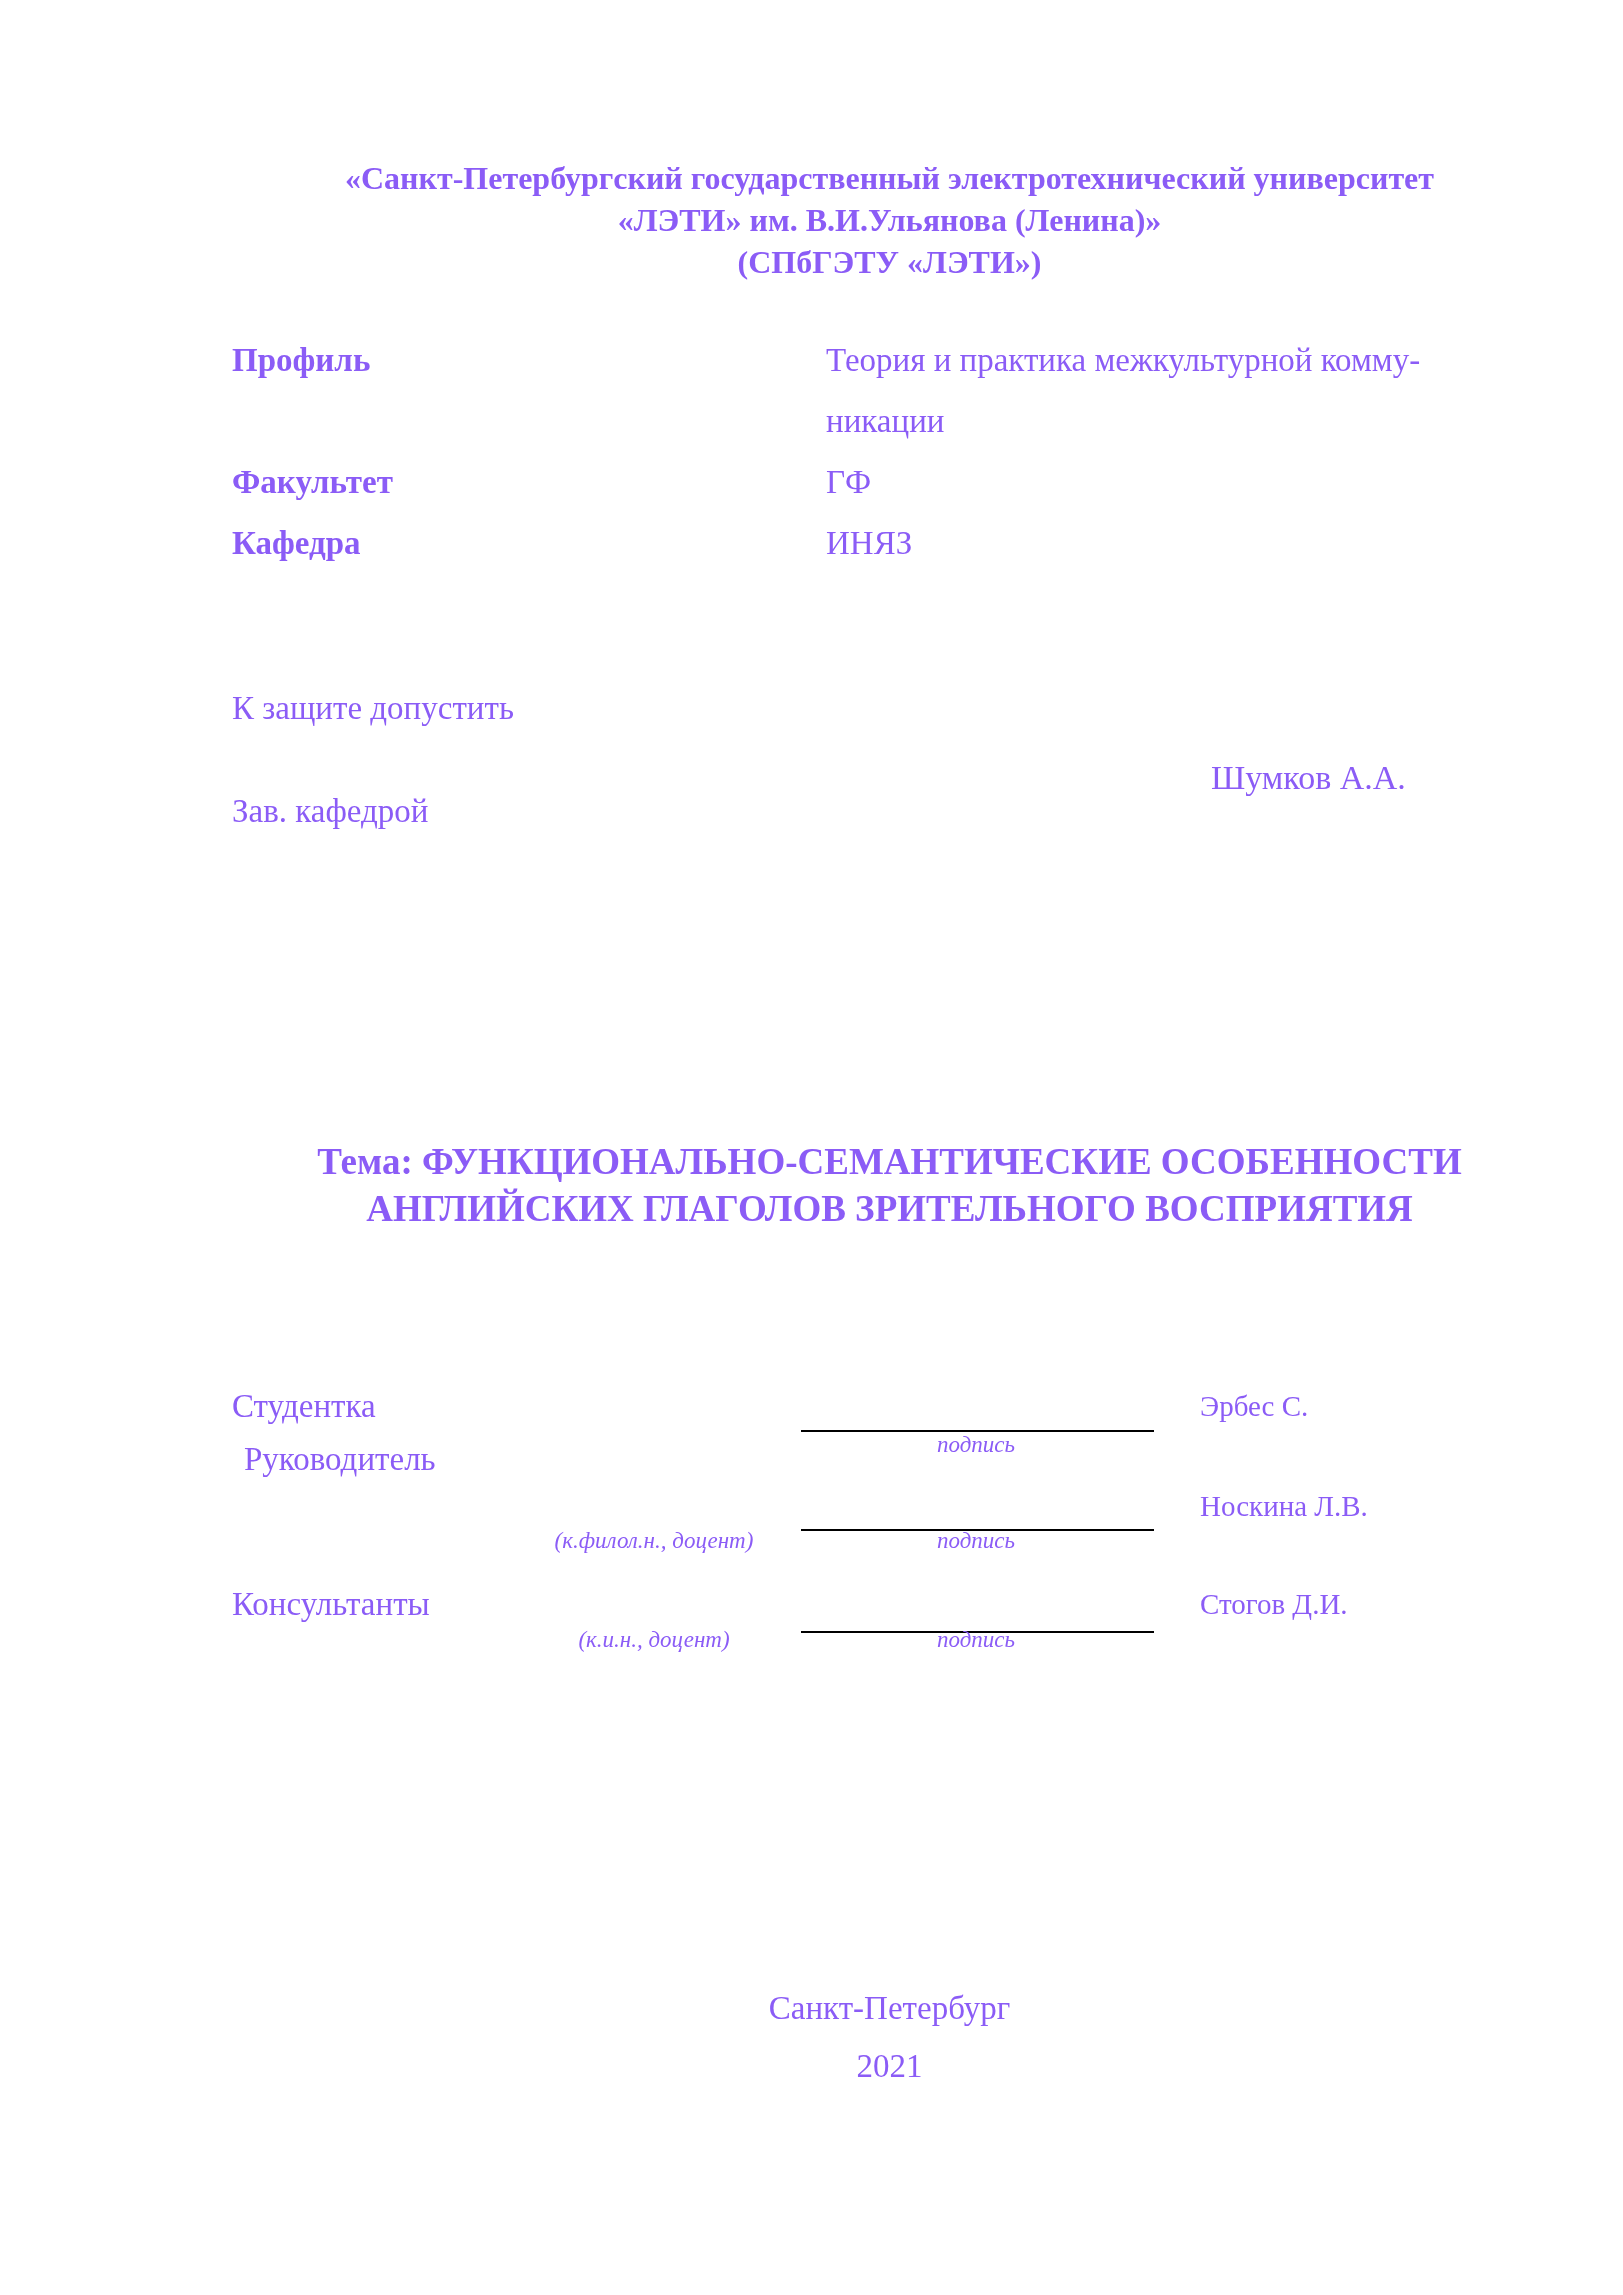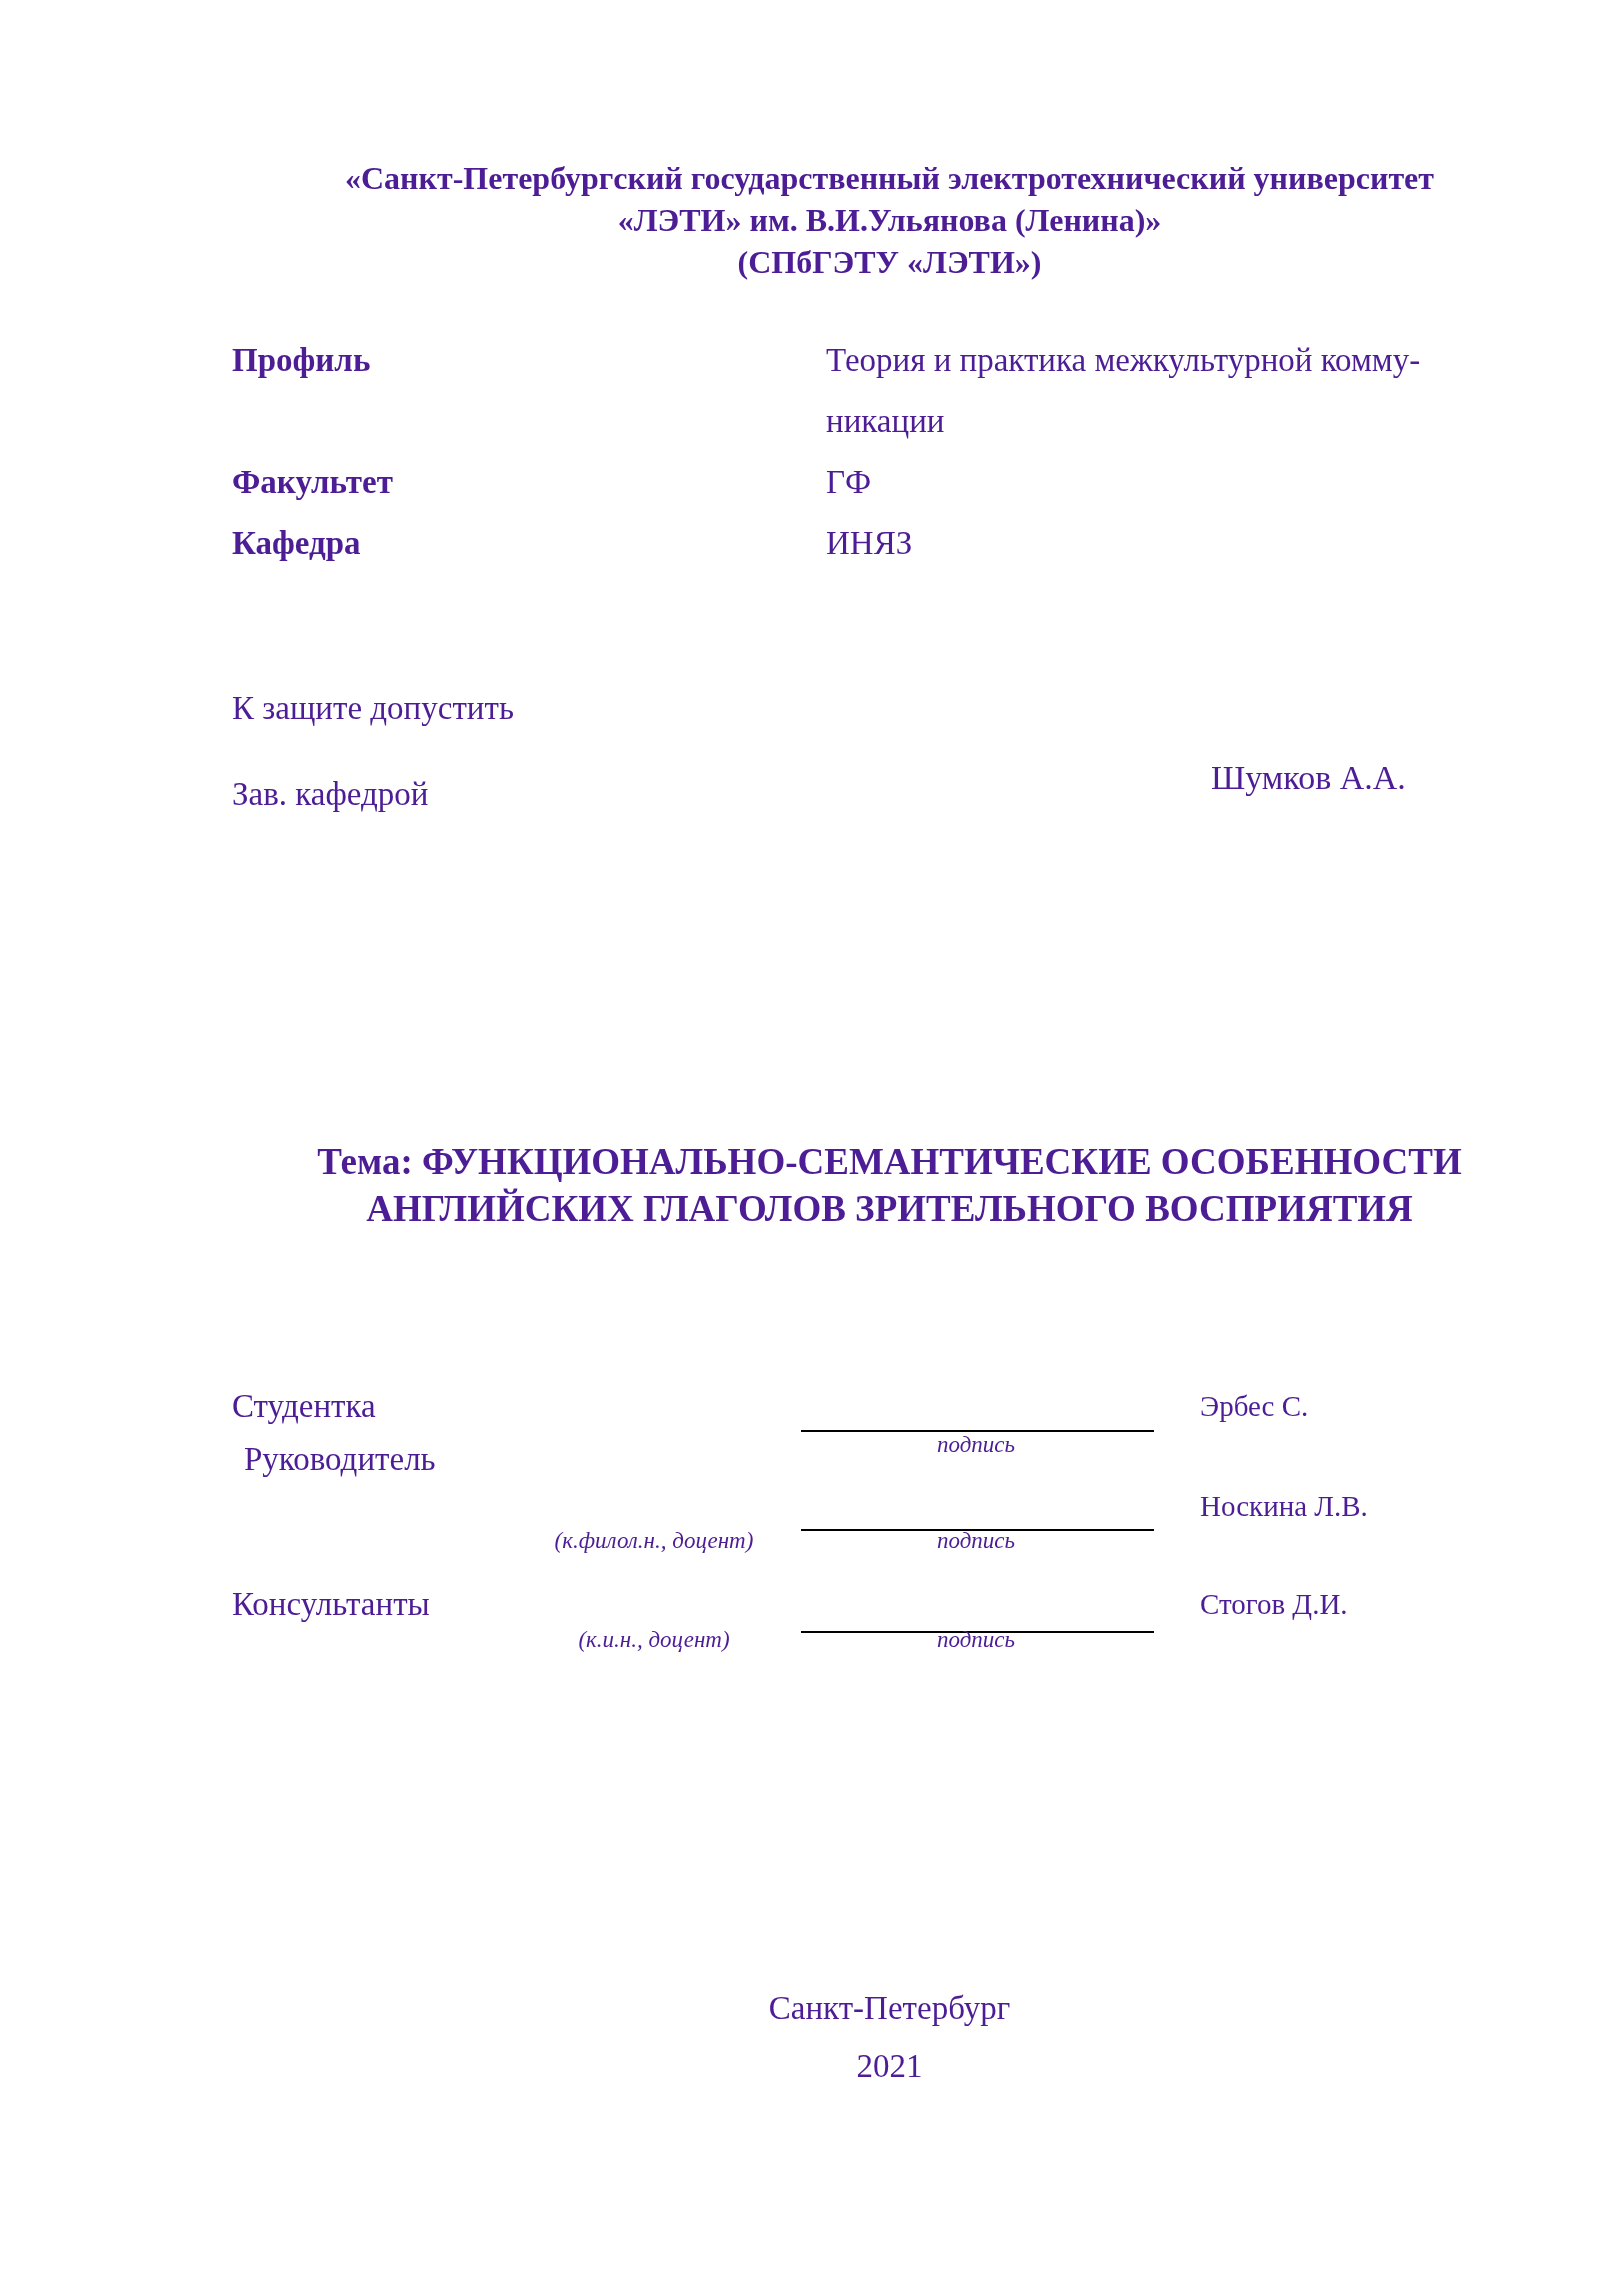--- a/index.html
+++ b/index.html
@@ -1,21 +1,21 @@
 <!DOCTYPE html>
 <html style="font-size:12.6px"><head>
 <meta charset="utf-8">
 <style>
   html,body{margin:0;padding:0;background:#ffffff;}
   .page{
     position:relative;
     width:1623px;
     height:2288px;
     background:#ffffff;
-    color:#4c1d95;
+    color:#8b5cf6;
     font-family:"Liberation Serif","DejaVu Serif",serif;
     overflow:hidden;
   }
   .abs{position:absolute;}
   
   .uni-header{
     left:232px; top:157px; width:1315px;
     text-align:center; font-weight:bold;
     font-size:32px; line-height:42px;
   }
@@ -25,21 +25,21 @@
     font-size:33px; line-height:61px;
   }
   .program-row{position:relative; height:61px;}
   .program-label{font-weight:bold;}
   .program-value{position:absolute; left:594px; top:0; font-weight:normal;}
   
   .admission-phrase{
     left:232px; top:689px;
     font-size:33px; line-height:38px; 
   }
-  .head-label{left:232px; top:775px; font-size:33px; line-height:38px;}
+  .head-label{left:232px; top:792px; font-size:33px; line-height:38px;}
   .head-name{left:1211px; top:759px; font-size:34px; line-height:38px;}
   
   .main-title{
     left:232px; top:924px; width:1315px;
     text-align:center; font-weight:bold;
     font-size:50px; line-height:82px; letter-spacing:0.8px;
   }
   
   .theme{
     left:232px; top:1138px; width:1315px;

